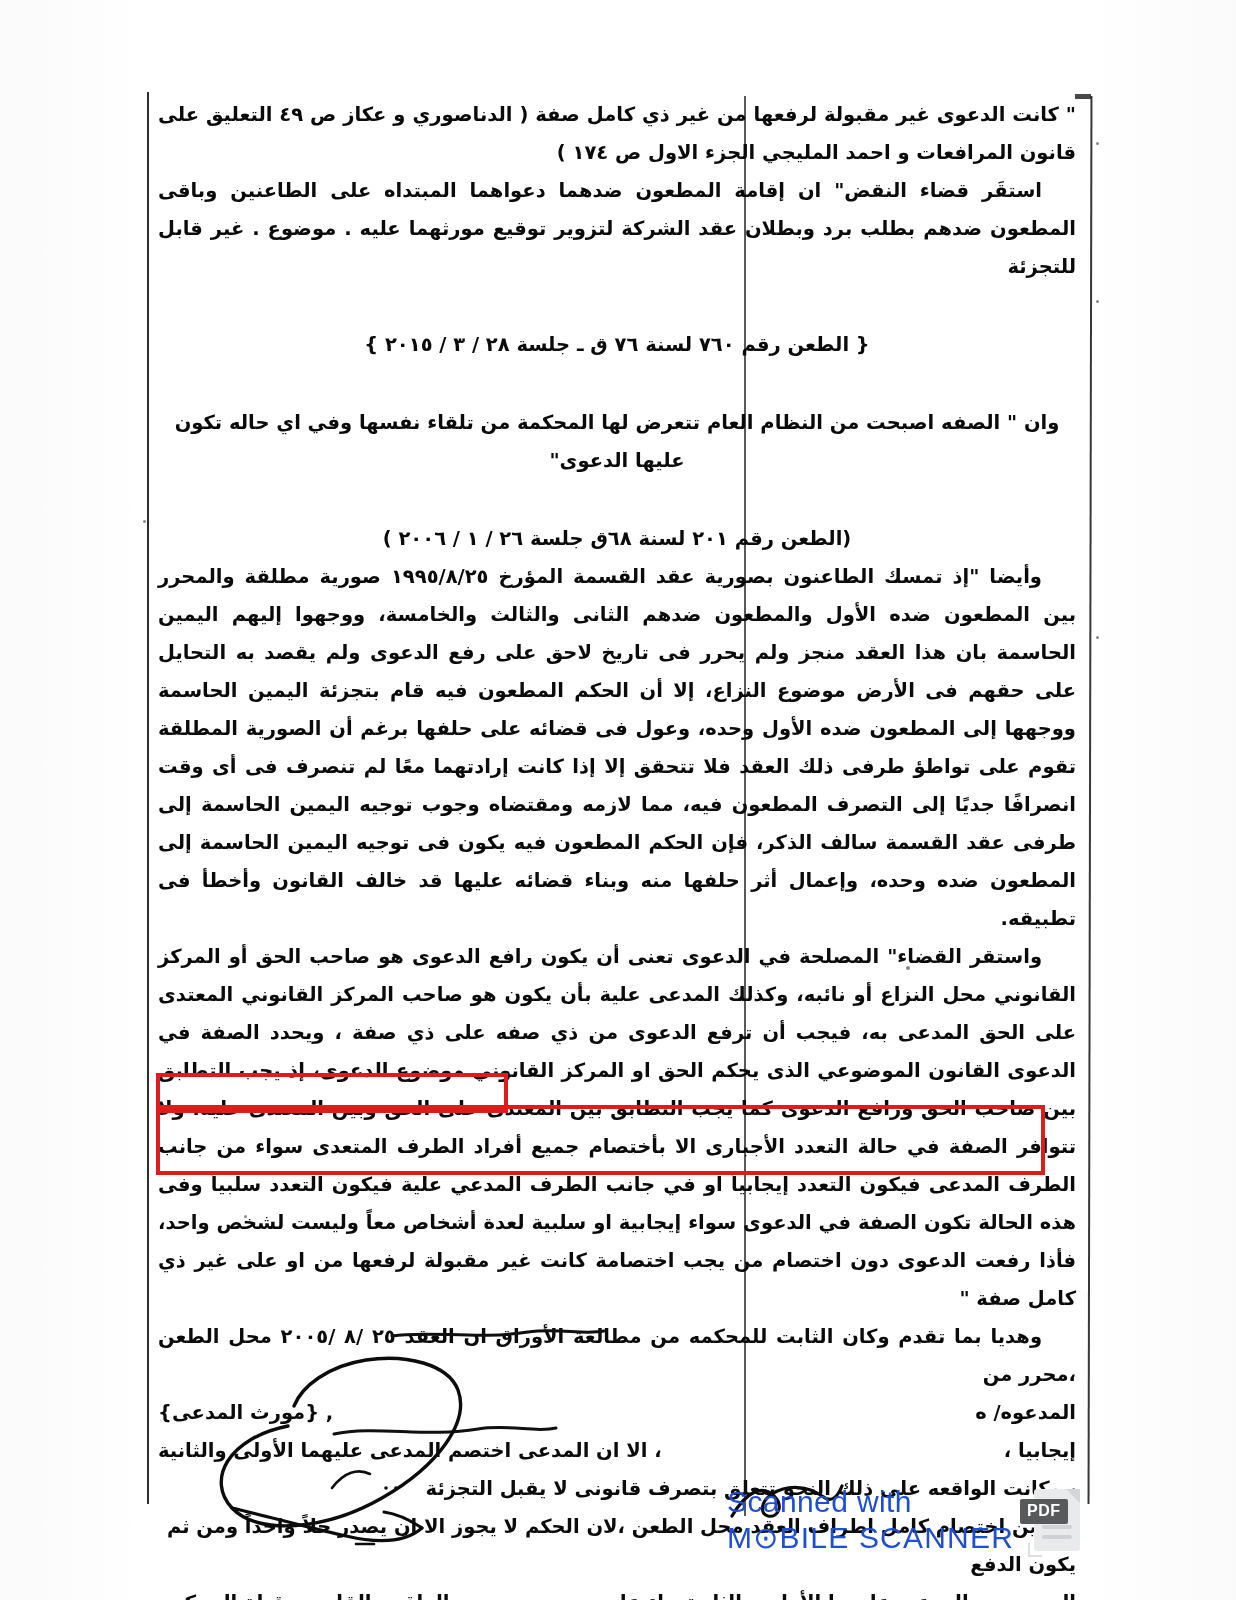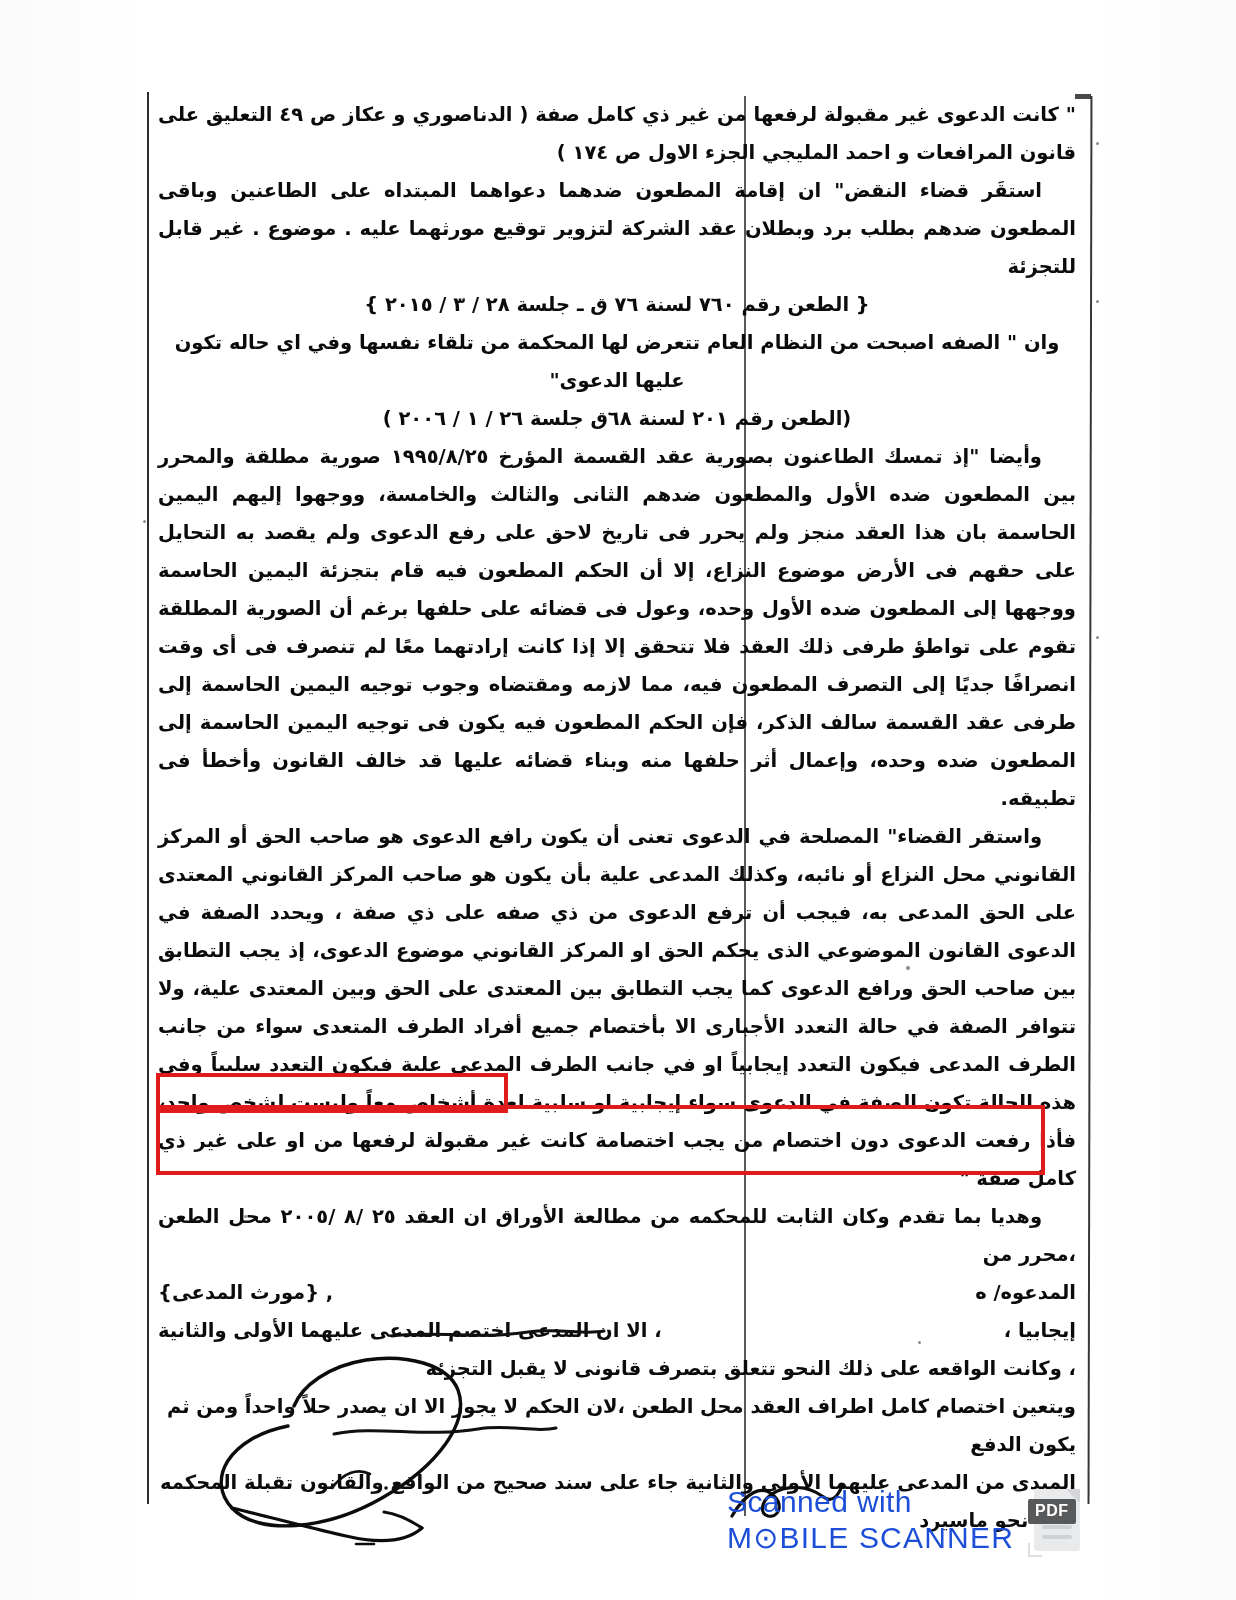--- a/index.html
+++ b/index.html
@@ -74,21 +74,21 @@
     color: #0b0b0b;
     text-align: justify;
     text-justify: inter-word;
     direction: rtl;
   }
 
   .para {
     margin: 0 0 0 0;
     text-align: justify;
   }
-  .para.center { text-align: center; }
+  .para.center { text-align: center; margin-top: 40px; }
   .para.indent { text-indent: 34px; }
   .para.right-al { text-align: right; }
 
   
   .splitline {
     display: flex;
     justify-content: space-between;
     align-items: baseline;
     gap: 12px;
   }
@@ -185,21 +185,20 @@
     top: 16px;
     background: #58595b;
     color: #ffffff;
     font-size: 16px;
     font-weight: 700;
     letter-spacing: 0.5px;
     padding: 3px 7px 4px;
     border-radius: 2px;
     font-family: "Liberation Sans", sans-serif;
     z-index: 2;
-    margin-left: 8px;
   }
   .wm-text {
     display: flex;
     flex-direction: column;
     justify-content: center;
     direction: ltr;
     color: #1d4ed8;
     font-family: Liberation Sans, sans-serif;
   }
   .wm-line1 {

